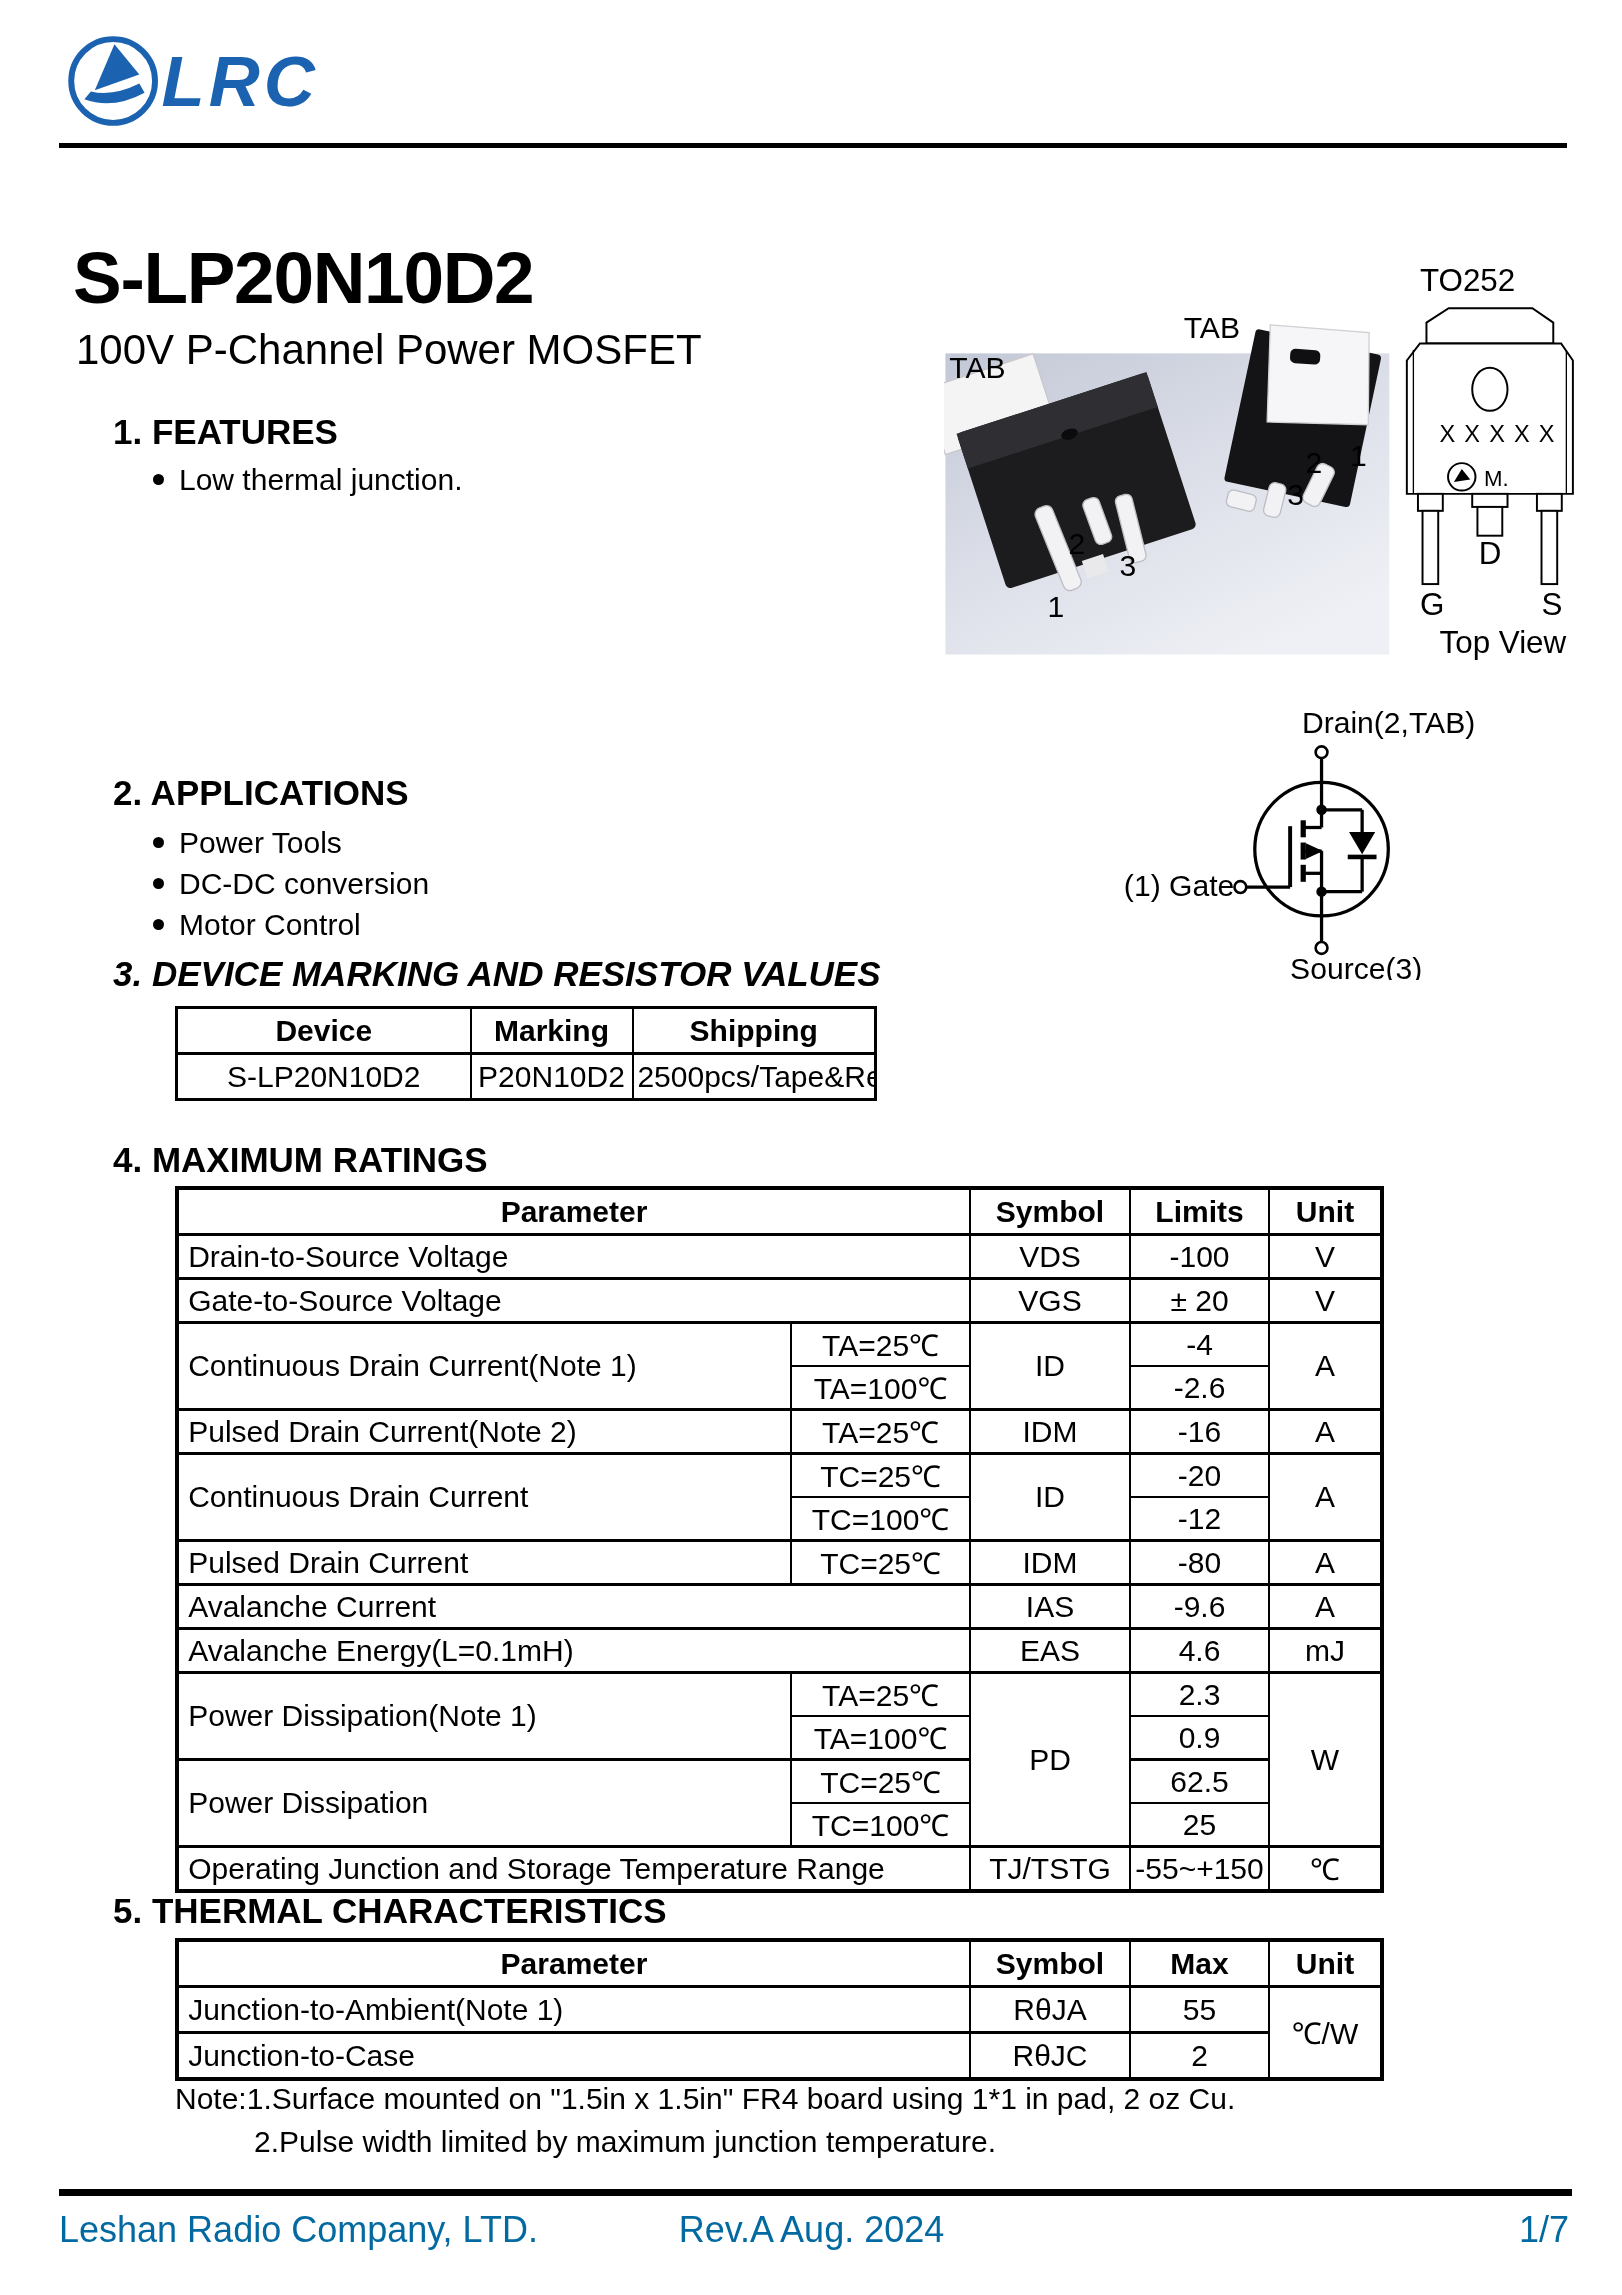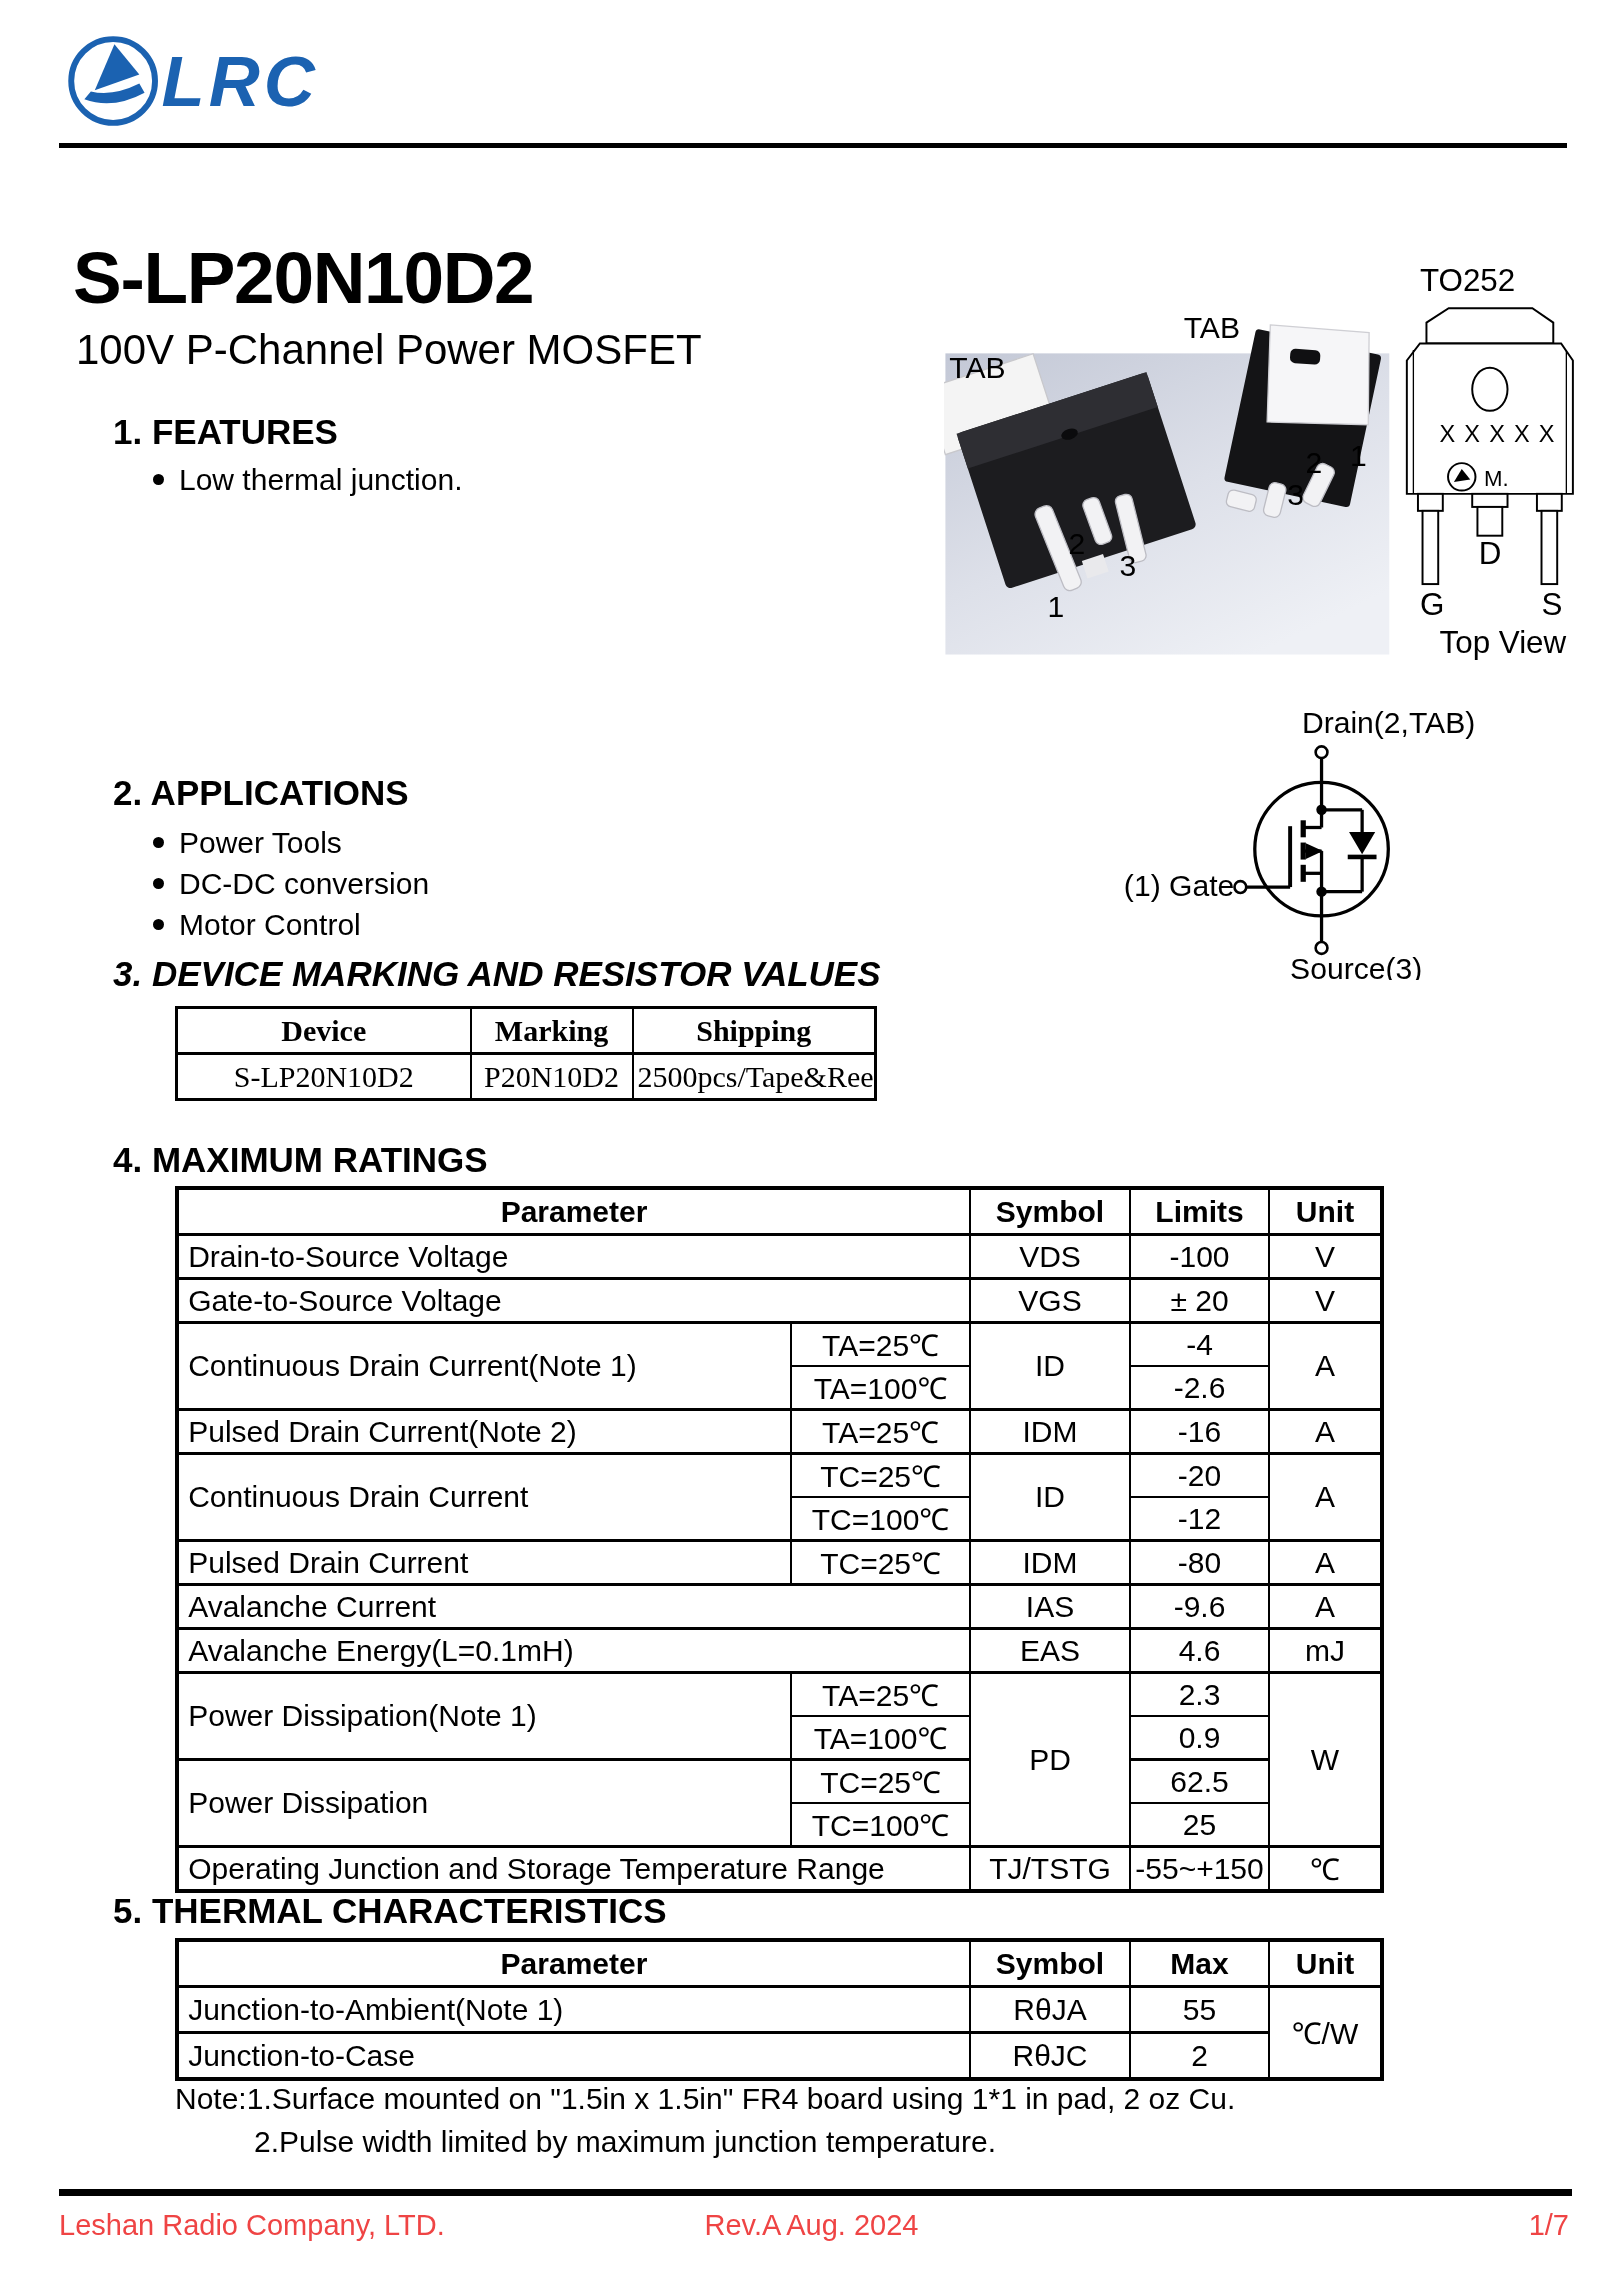--- a/index.html
+++ b/index.html
@@ -20,29 +20,29 @@
   ul.blist li::before {
     content:""; position:absolute; left:38px; top:15px;
     width:11px; height:11px; border-radius:50%; background:#000;
   }
   table.tbl { border-collapse:collapse; table-layout:fixed; background:#fff; }
   table.tbl td { border:2px solid #000; font-size:30px; text-align:center;
     vertical-align:middle; padding:0 3.9px; overflow:hidden; }
   table.tbl td.param { text-align:left; padding-left:9.2px; }
   table.tbl tr.head td { font-weight:bold; border-bottom-width:3.9px; }
   table.tbl tr.thick td { border-top-width:3.9px; }
-  table.mark { border:3.3px solid #000;font-family:Liberation Serif, serif; }
+  table.mark { border:3.3px solid #000; }
   table.mark td { height:43px; }
   table.big { border:4.6px solid #000; }
   table.big tr td { height:41px; }
   table.big tr.head td { height:43px; }
   table.therm { border:4.6px solid #000; }
   table.therm td { height:43px; }
   .note { font-size:30px; }
-  .footer-text { font-size:29px; color:#ef4444; }
+  .footer-text { font-size:36px; color:#0369a1; }
   .footer-row { left:0; top:2209px; width:1623px; height:39px; }
   svg text { font-family:"Liberation Sans", sans-serif; }
 </style>
 </head>
 <body>
 
 <div class="page">
 
   <svg class="abs" style="left:58px; top:26px;" width="308" height="110" viewBox="0 0 470 168">
     <circle cx="84" cy="84" r="64" fill="none" stroke="#1b62b1" stroke-width="9"></circle>

